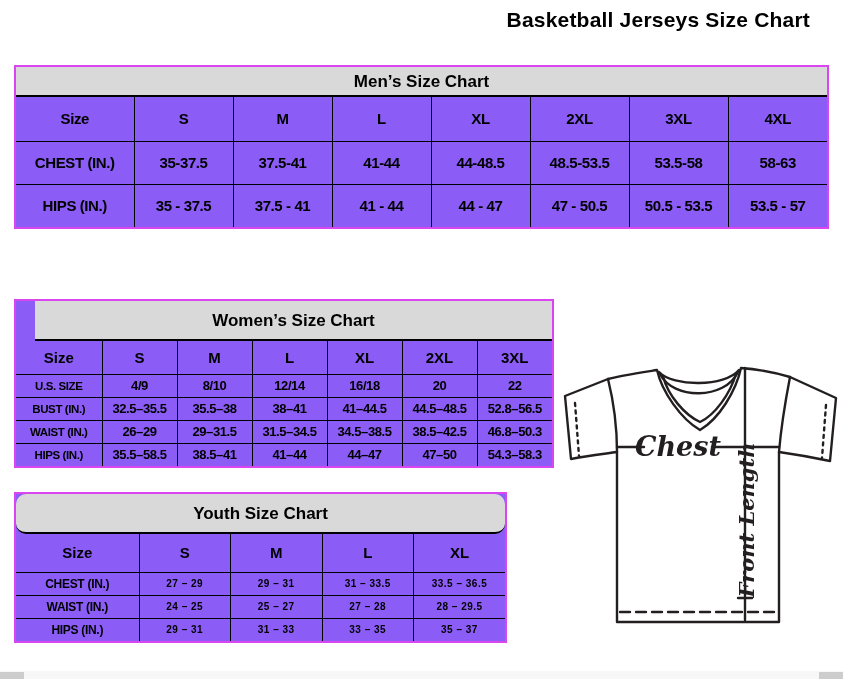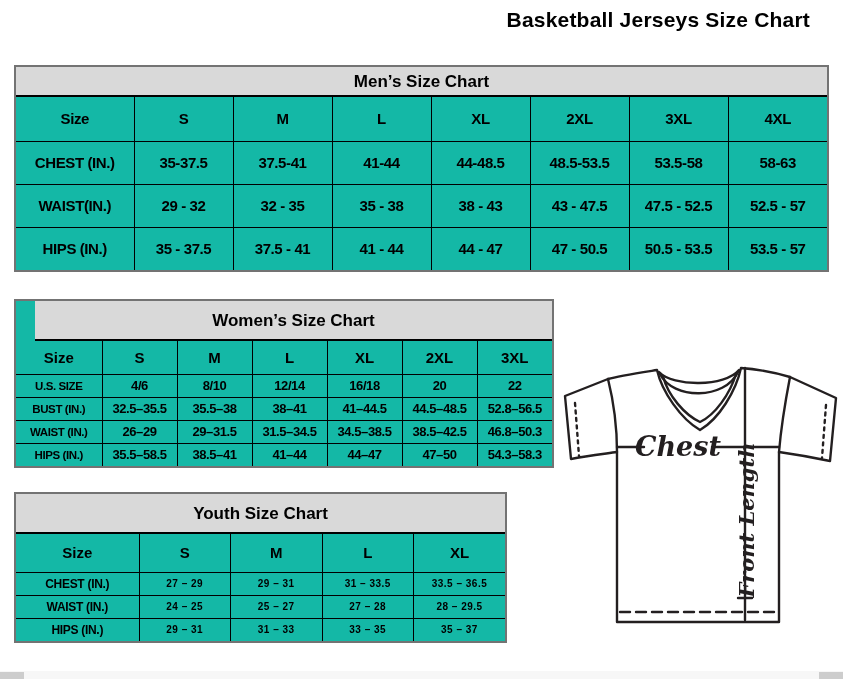--- a/index.html
+++ b/index.html
@@ -6,32 +6,32 @@
   html,body { background:#ffffff; }
   body {
     width:843px; height:679px; overflow:hidden; position:relative;
     font-family:"Liberation Sans", sans-serif; color:#000;
   }
   .page-title {
     position:absolute; top:8px; left:0; width:810px;
     text-align:right; font-size:21px; font-weight:bold; letter-spacing:0.2px;
   }
   .chart {
-    position:absolute; border:2px solid #737373; background:#14b8a6;
+    position:absolute; border:2px solid #d946ef; background:#8b5cf6;
   }
   .chart-title {
     background:#d9d9d9; border-bottom:2px solid #000;
     font-weight:bold; text-align:center; font-size:17px;
   }
   #men-chart   { left:14px; top:65px;  width:815px; }
   #women-chart { left:14px; top:299px; width:540px; }
   #youth-chart { left:14px; top:492px; width:493px; }
   #men-chart   .chart-title { line-height:30px; height:30px; }
   #women-chart .chart-title { line-height:40px; height:40px;margin-left:19px; }
-  #youth-chart .chart-title { line-height:40px; height:40px; }
+  #youth-chart .chart-title { line-height:40px; height:40px;border-radius:10px; }
 
   table {
     border-collapse:collapse; border-style:hidden;
     width:100%; table-layout:fixed;border-radius:21px;
   }
   th, td {
     border:1px solid #000; text-align:center; vertical-align:middle;
     font-weight:bold; overflow:hidden; white-space:nowrap;
   }
   
@@ -93,30 +93,20 @@
           <th>CHEST (IN.)</th>
           <td>35-37.5</td>
           <td>37.5-41</td>
           <td>41-44</td>
           <td>44-48.5</td>
           <td>48.5-53.5</td>
           <td>53.5-58</td>
           <td>58-63</td>
         </tr>
         <tr>
-          <th>WAIST(IN.)</th>
-          <td>29 - 32</td>
-          <td>32 - 35</td>
-          <td>35 - 38</td>
-          <td>38 - 43</td>
-          <td>43 - 47.5</td>
-          <td>47.5 - 52.5</td>
-          <td>52.5 - 57</td>
-        </tr>
-        <tr>
           <th>HIPS (IN.)</th>
           <td>35 - 37.5</td>
           <td>37.5 - 41</td>
           <td>41 - 44</td>
           <td>44 - 47</td>
           <td>47 - 50.5</td>
           <td>50.5 - 53.5</td>
           <td>53.5 - 57</td>
         </tr>
       </tbody>
@@ -133,21 +123,21 @@
           <th>M</th>
           <th>L</th>
           <th>XL</th>
           <th>2XL</th>
           <th>3XL</th>
         </tr>
       </thead>
     <tbody>
         <tr>
           <th>U.S. SIZE</th>
-          <td>4/6</td>
+          <td>4/9</td>
           <td>8/10</td>
           <td>12/14</td>
           <td>16/18</td>
           <td>20</td>
           <td>22</td>
         </tr>
         <tr>
           <th>BUST (IN.)</th>
           <td>32.5–35.5</td>
           <td>35.5–38</td>

